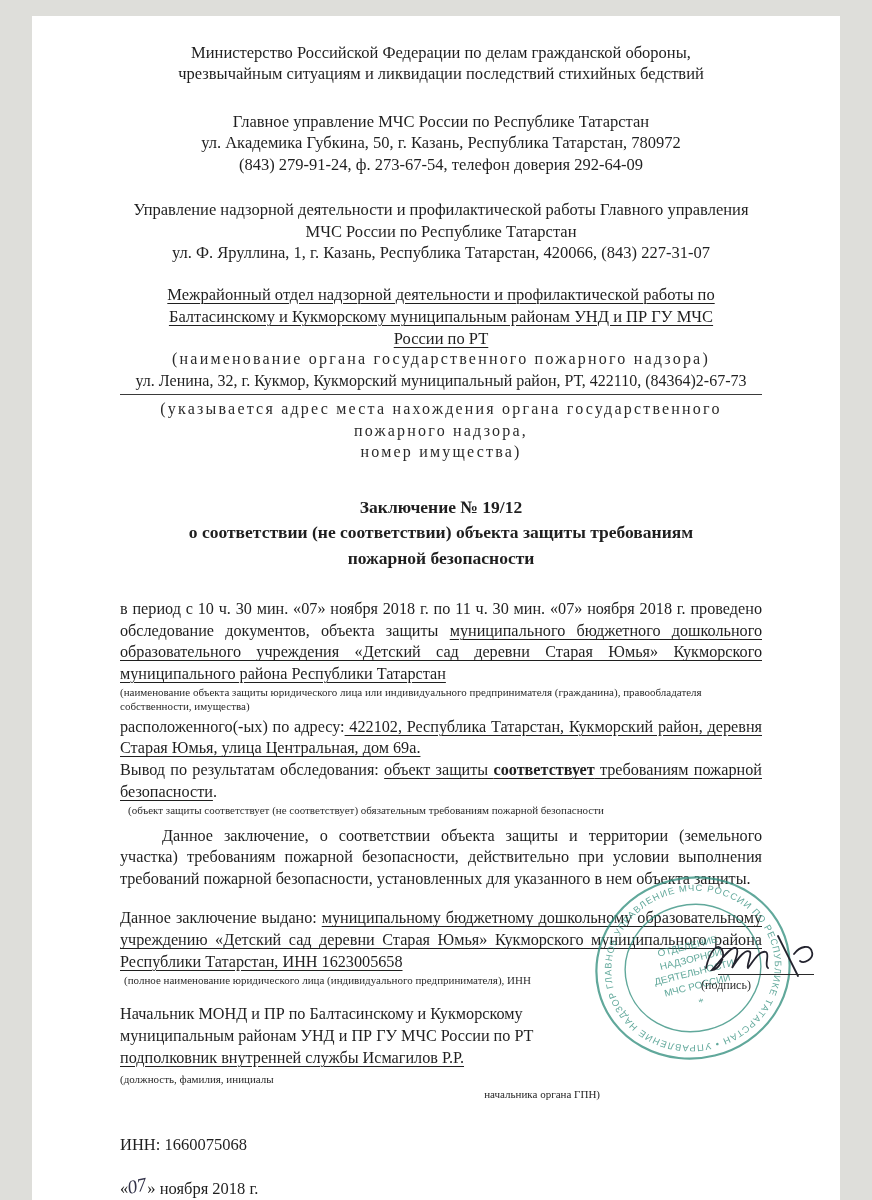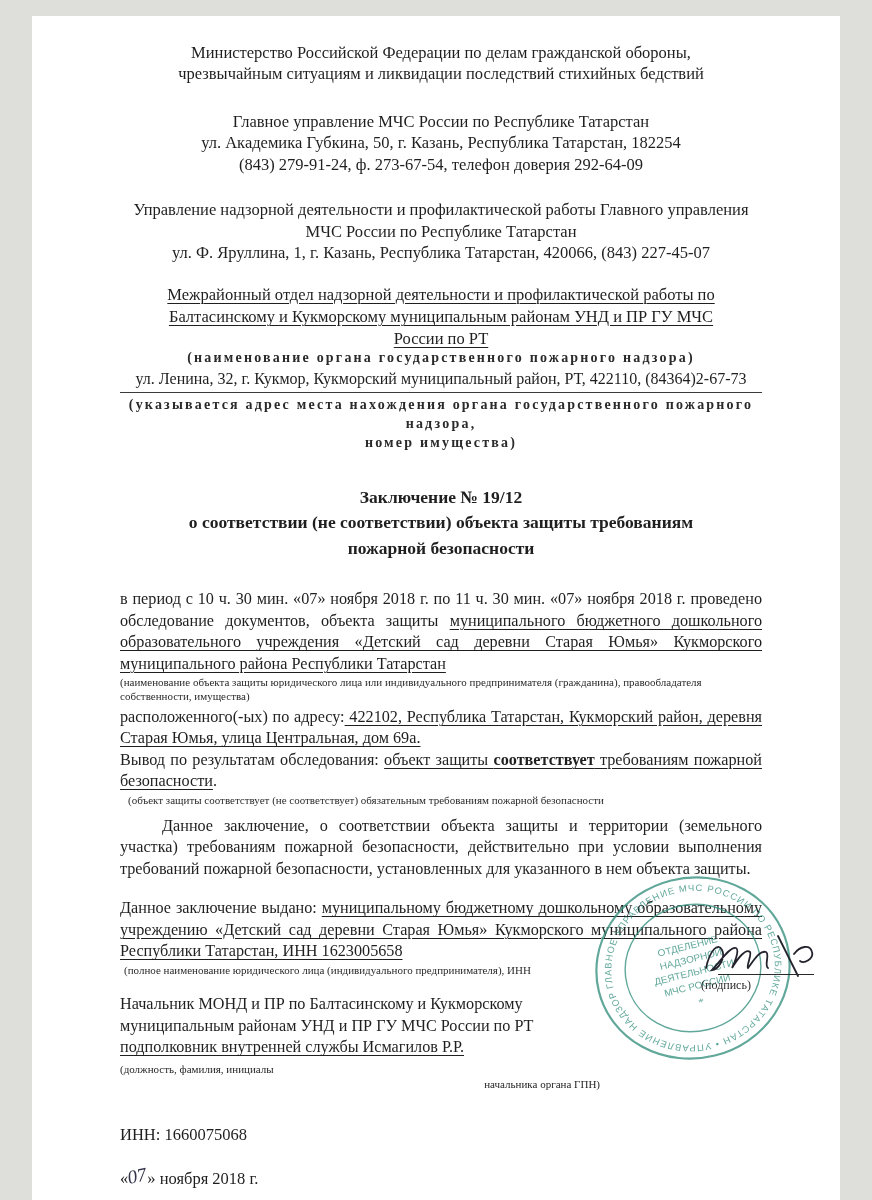--- a/index.html
+++ b/index.html
@@ -14,21 +14,21 @@
     overflow:hidden;
   }
   .content { padding:26px 78px 0 88px; }
   .center { text-align:center; }
   .hdr { font-size:16.5px; line-height:1.3; }
   .blk-ministry { margin-bottom:26px; }
   .blk-gu { margin-bottom:24px; }
   .blk-und { margin-bottom:20px; }
   .u { text-decoration:underline; text-underline-offset:3px; text-decoration-thickness:1px; }
   .mond { font-size:16.5px; line-height:1.35; }
-  .cap-sp { font-size:14px; letter-spacing:2.2px; color:#2a2a2a;font-weight:bold; }
+  .cap-sp { font-size:16px; letter-spacing:2.2px; color:#2a2a2a; }
   .addr-line {
     border-bottom:1.2px solid #3a3a3a;
     font-size:16px; text-align:center;
     padding-bottom:4px; margin-top:4px;
   }
   .addr-cap { margin-top:3px; line-height:1.35; }
   .title-blk { margin-top:32px; font-weight:bold; font-size:17.5px; line-height:1.45; }
   .bodytext { font-size:16.2px; line-height:1.33; text-align:justify; margin-top:28px; }
   .para { text-align:justify; font-size:16.2px; line-height:1.33; }
   .para-cap { font-size:11px; line-height:1.25; margin:1px 0 3px 0; color:#2a2a2a; }
@@ -74,28 +74,28 @@
 <div class="page">
   <div class="content">
 
     <div class="center hdr blk-ministry">
       <div>Министерство Российской Федерации по делам гражданской обороны,</div>
       <div>чрезвычайным ситуациям и ликвидации последствий стихийных бедствий</div>
     </div>
 
     <div class="center hdr blk-gu">
       <div>Главное управление МЧС России по Республике Татарстан</div>
-      <div>ул. Академика Губкина, 50, г. Казань, Республика Татарстан, 182254</div>
+      <div>ул. Академика Губкина, 50, г. Казань, Республика Татарстан, 780972</div>
       <div>(843) 279-91-24, ф. 273-67-54, телефон доверия 292-64-09</div>
     </div>
 
     <div class="center hdr blk-und">
       <div>Управление надзорной деятельности и профилактической работы Главного управления</div>
       <div>МЧС России по Республике Татарстан</div>
-      <div>ул. Ф. Яруллина, 1, г. Казань, Республика Татарстан, 420066, (843) 227-45-07</div>
+      <div>ул. Ф. Яруллина, 1, г. Казань, Республика Татарстан, 420066, (843) 227-31-07</div>
     </div>
 
     <div class="center mond u">
       <div>Межрайонный отдел надзорной деятельности и профилактической работы по</div>
       <div>Балтасинскому и Кукморскому муниципальным районам УНД и ПР ГУ МЧС</div>
       <div>России по РТ</div>
     </div>
     <div class="center cap-sp">(наименование органа государственного пожарного надзора)</div>
 
     <div class="addr-line">ул. Ленина, 32, г. Кукмор, Кукморский муниципальный район, РТ, 422110, (84364)2-67-73</div>

